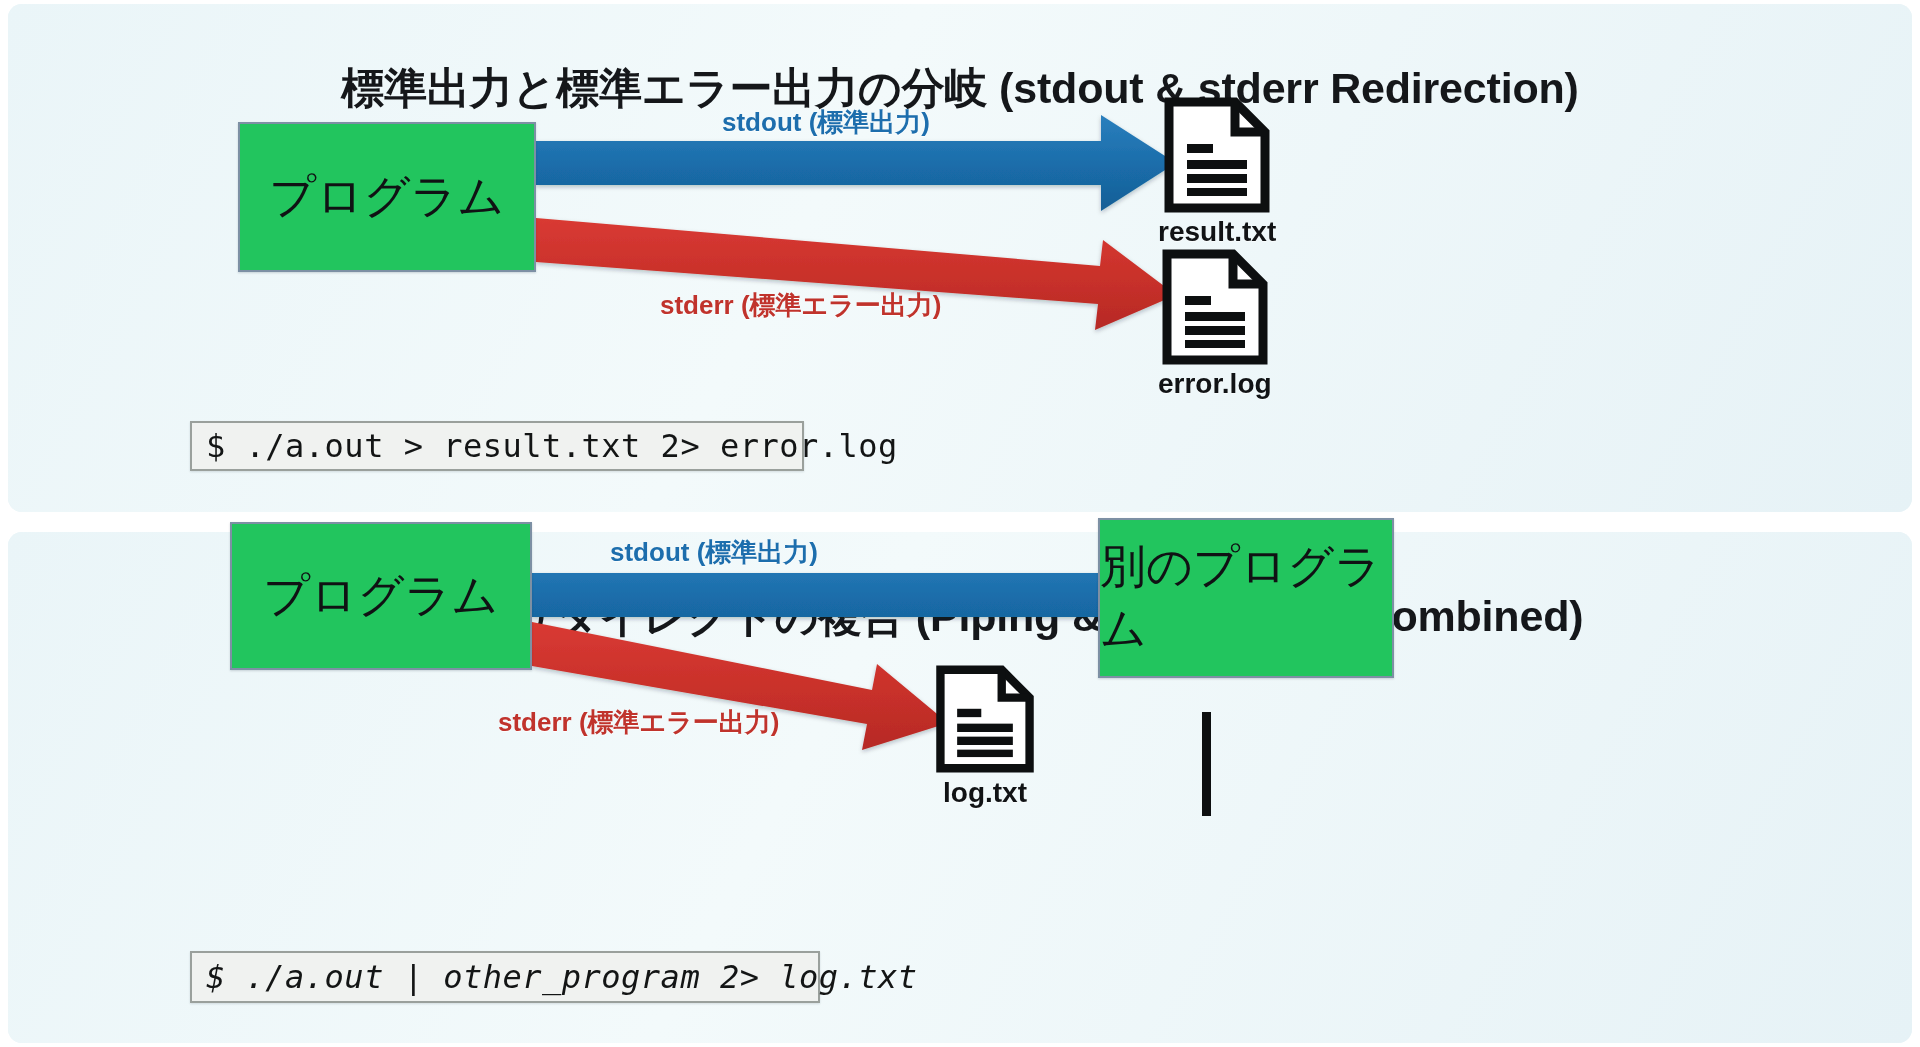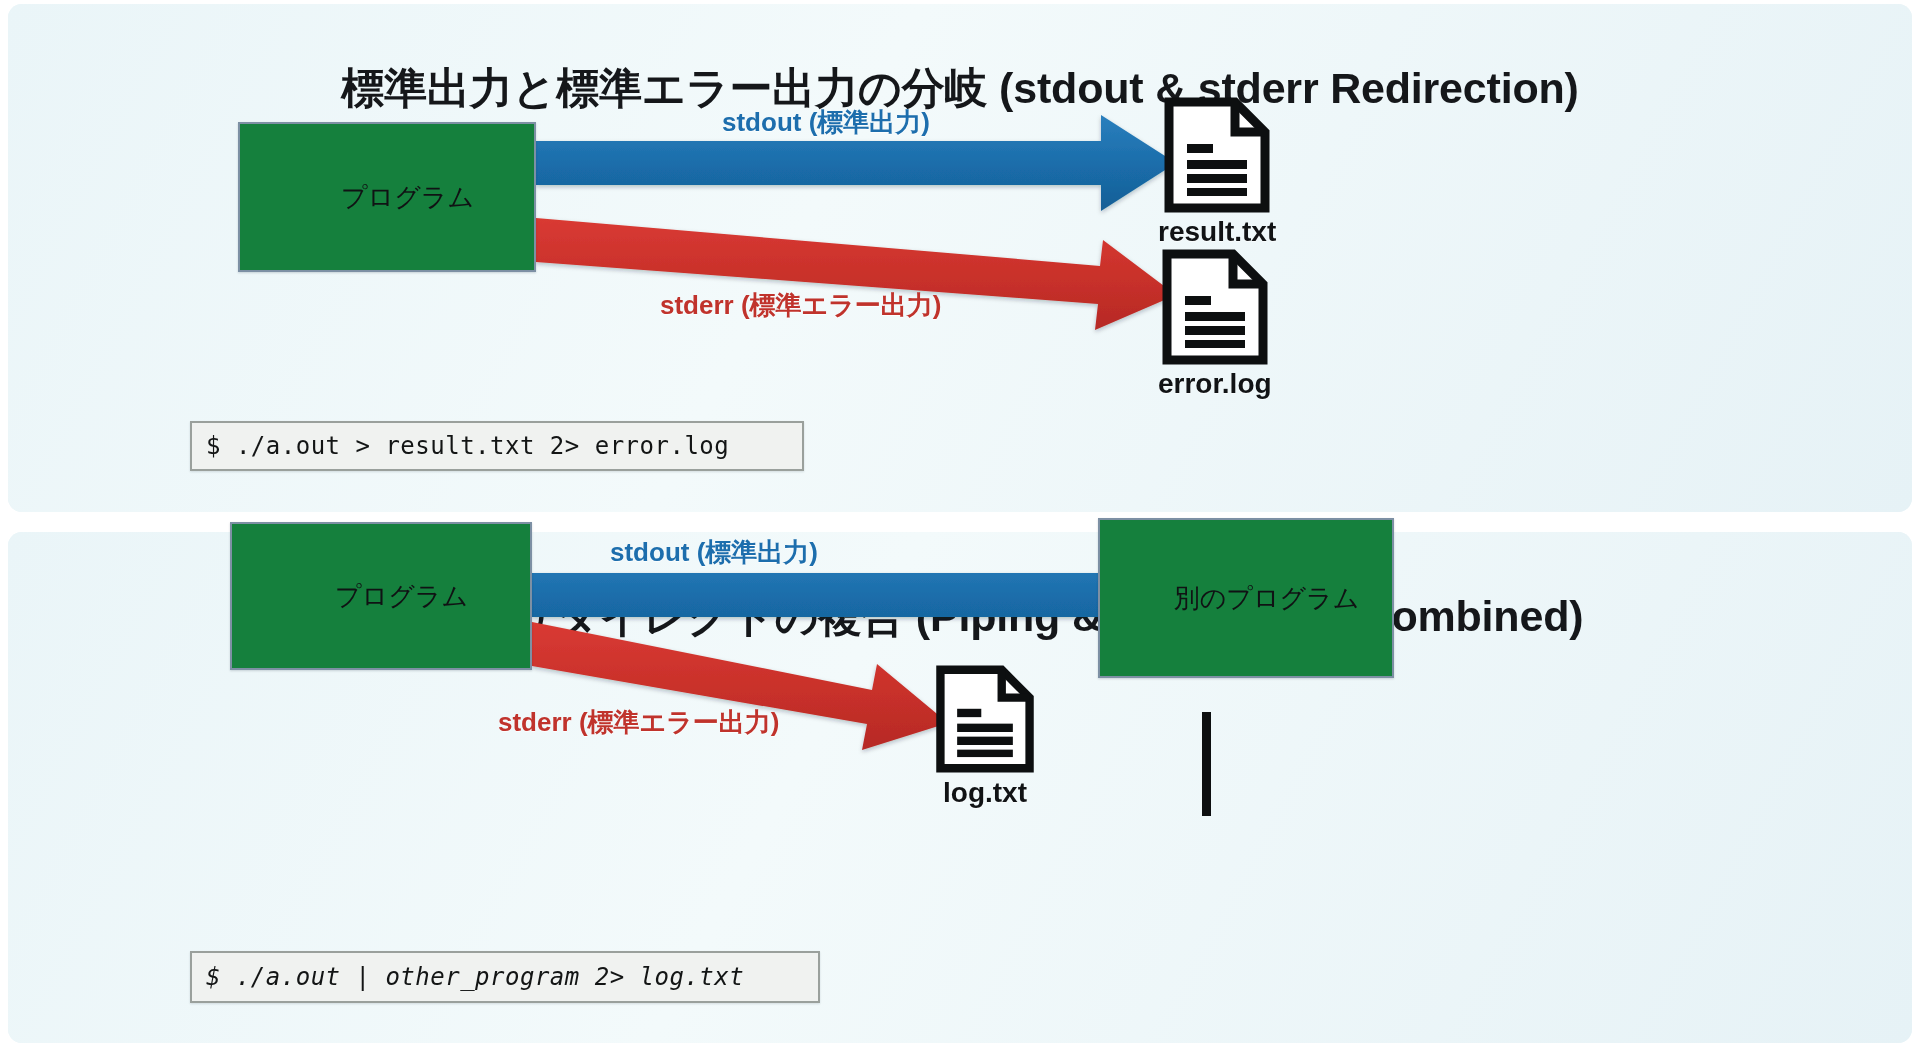--- a/index.html
+++ b/index.html
@@ -50,31 +50,30 @@
     font-weight: bold;
     color: #15171a;
     letter-spacing: -0.2px;
     white-space: nowrap;
   }
   #panel-2 .panel-title { top: 20px; }
 
   
   .proc-box {
     position: absolute;
-    background: #15803d;
+    background: #22c55e;
     border: 2px solid #7d90a4;
     box-sizing: border-box;
     display: flex;
     align-items: center;
     justify-content: center;
-    font-size: 26px;
+    font-size: 46px;
     font-weight: 500;
     color: #101214;
     box-shadow: 0 1px 2px rgba(20,40,60,.18);
-    padding-left: 41px;
   }
 
   #program-box-1 { left: 238px; top: 122px; width: 298px; height: 150px; }
   #program-box-2 { left: 230px; top: 522px; width: 302px; height: 148px; }
   #other-program-box { left: 1098px; top: 518px; width: 296px; height: 160px; }
 
   
   .arrow-layer {
     position: absolute;
     left: 0; top: 0;
@@ -122,21 +121,21 @@
   
   .cmd-box {
     position: absolute;
     background: #f0f2f0;
     border: 2px solid #9aa09c;
     box-sizing: border-box;
     display: flex;
     align-items: center;
     padding: 0 14px;
     font-family: "DejaVu Sans Mono", "Liberation Mono", monospace;
-    font-size: 24px;
+    font-size: 32px;
     color: #131515;
     letter-spacing: 0.5px;
     white-space: nowrap;
     box-shadow: 0 1px 2px rgba(20,40,60,.14);
   }
   #cmd-box-1 { left: 190px; top: 421px; width: 614px; height: 50px; }
   #cmd-box-2 { left: 190px; top: 951px; width: 630px; height: 52px; font-style: italic; }
 
   
   #pipe-symbol {

